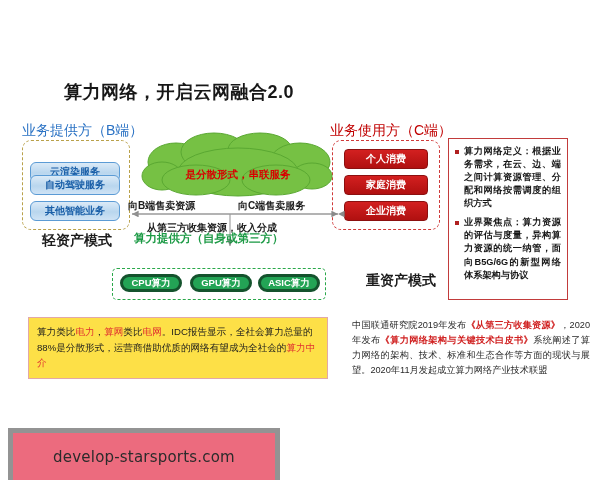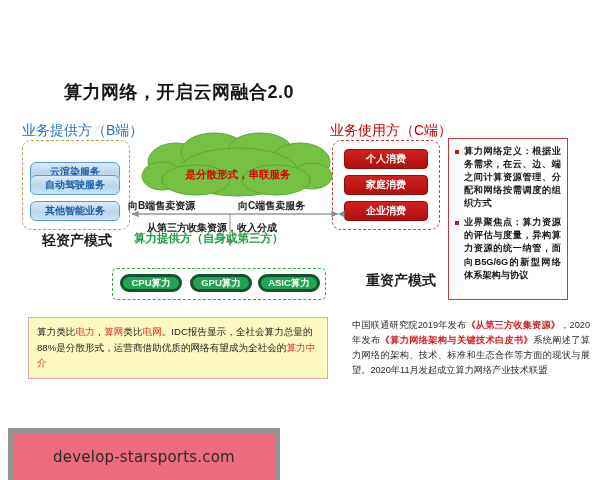--- a/index.html
+++ b/index.html
@@ -221,21 +221,21 @@
 
   
   .note-box {
     position: absolute;
     left: 28px;
     top: 317px;
     width: 300px;
     height: 62px;
     box-sizing: border-box;
     border: 1px solid #e2a8a8;
-    background: #fef9c3;
+    background: #fde047;
     padding: 6px 8px;
   }
   .note-text {
     font-size: 9.6px;
     line-height: 1.62;
     color: #1c1c1c;
   }
   .rd { color: #e03030; }
 
   

